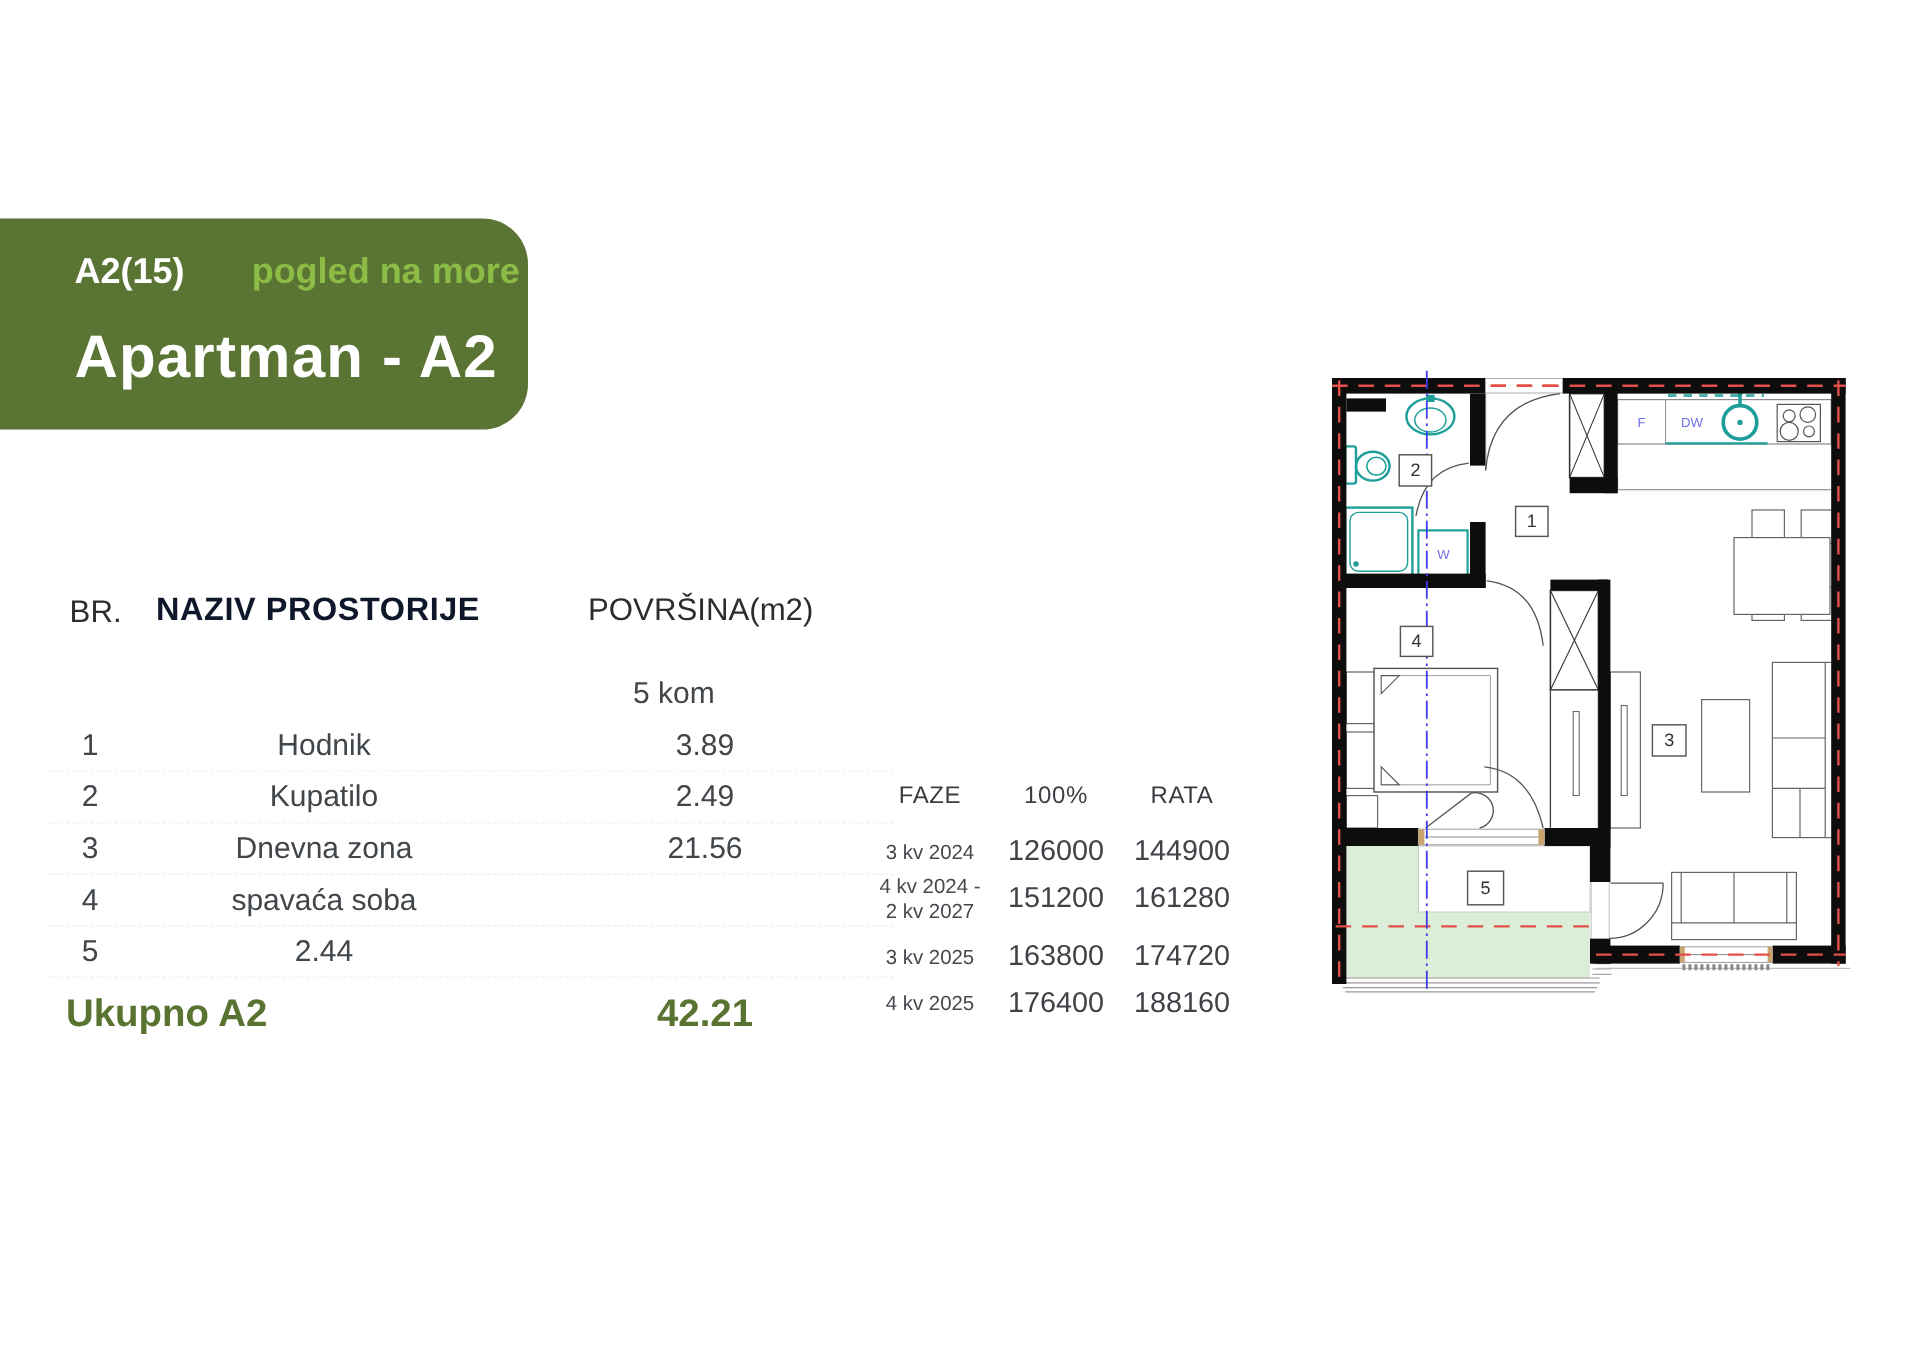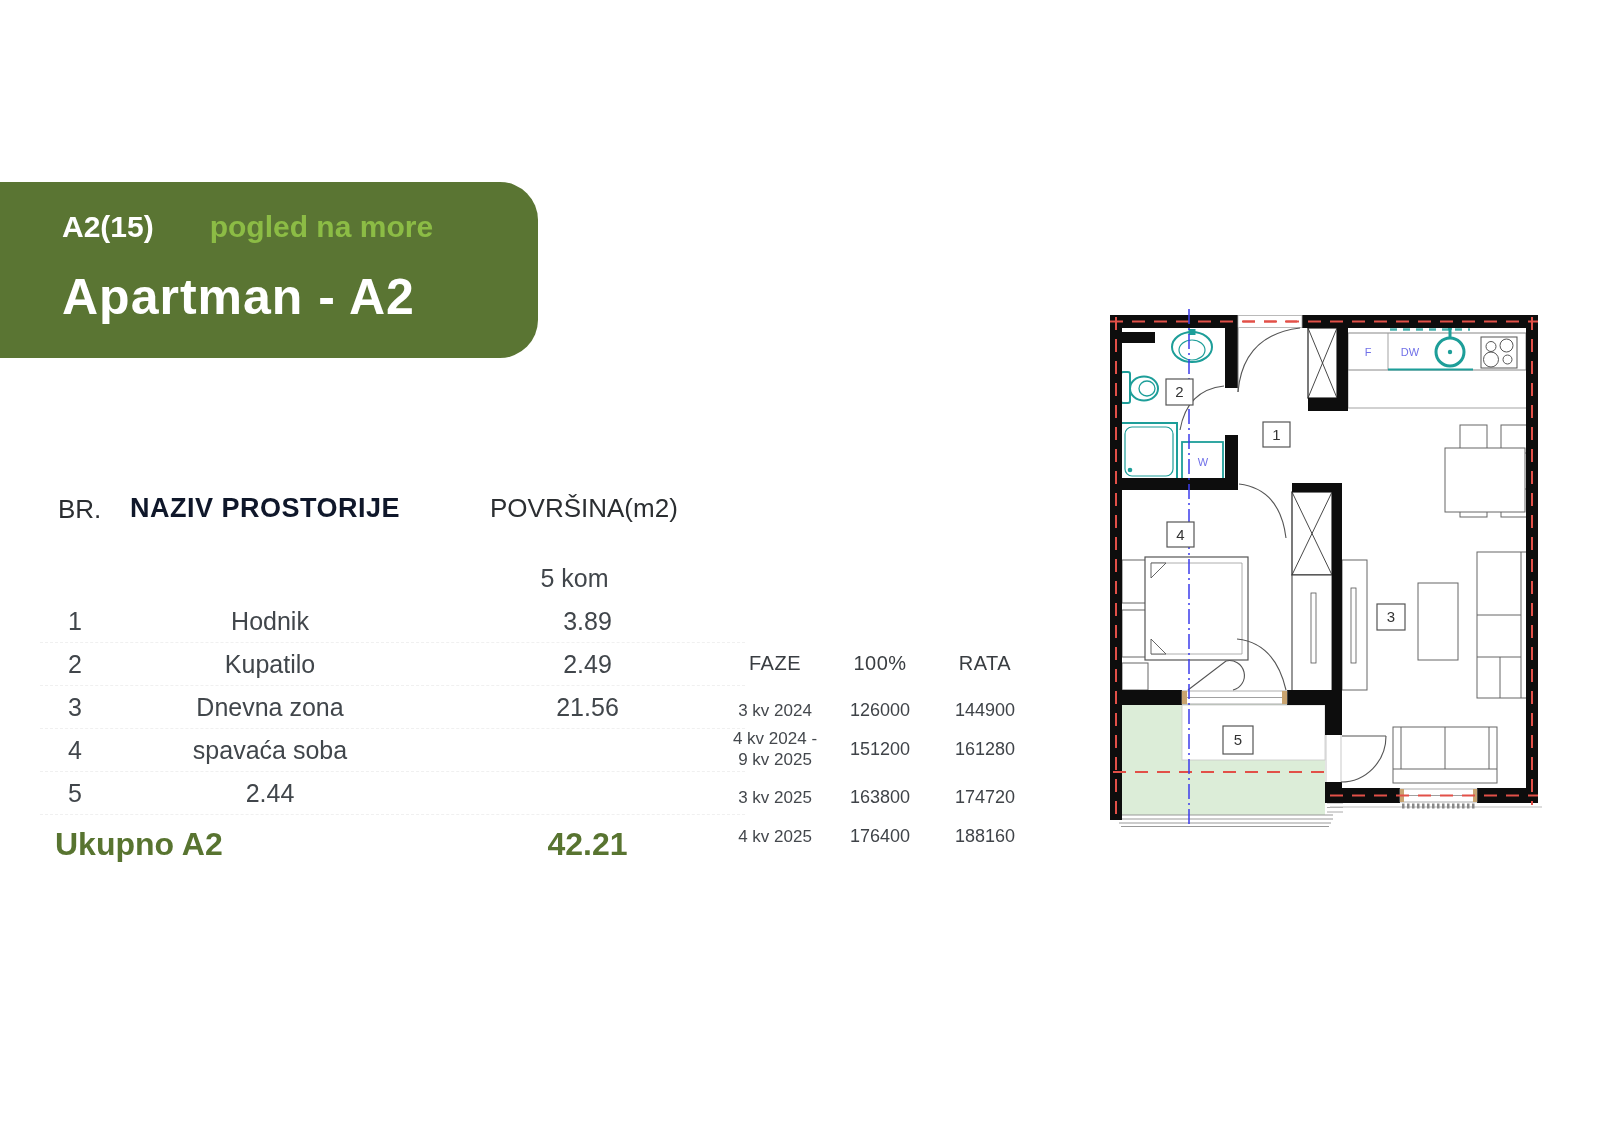--- a/index.html
+++ b/index.html
@@ -1,50 +1,50 @@
 <!DOCTYPE html>
 <html><head>
 <meta charset="utf-8">
 <style>
   html,body{margin:0;padding:0;background:#ffffff;}
   body{font-family:"Liberation Sans", sans-serif;}
   .page{position:relative;width:1600px;height:1131px;background:#ffffff;overflow:hidden;}
 
   
-  .banner{position:absolute;left:0;top:182px;width:516px;height:176px;
-          background:#5a7533;border-radius:0 38px 38px 0;color:#ffffff;padding-left:22px;}
+  .banner{position:absolute;left:0;top:182px;width:440px;height:176px;
+          background:#5a7533;border-radius:0 38px 38px 0;color:#ffffff;}
   .banner-line1{position:absolute;left:62px;top:28px;font-size:30px;font-weight:bold;white-space:nowrap;}
   .banner-view{color:#8cbc45;margin-left:56px;}
   .banner-title{position:absolute;left:62px;top:86px;margin:0;font-size:50px;font-weight:bold;letter-spacing:1px;}
 
   
   .th{position:absolute;color:#2b2e31;font-size:26px;white-space:nowrap;}
   .th-br{left:58px;top:494px;}
   .th-naziv{left:130px;top:493px;font-weight:bold;font-size:27px;letter-spacing:.5px;color:#0f172a;}
   .th-pov{left:490px;top:493px;}
-  .subheader{position:absolute;left:417px;top:564px;width:315px;text-align:center;font-size:25px;color:#41464b;}
+  .subheader{position:absolute;left:404px;top:564px;width:315px;text-align:center;font-size:25px;color:#41464b;}
   .rooms{position:absolute;left:40px;top:600px;width:705px;}
   .rrow{display:grid;grid-template-columns:70px 320px 315px;height:42px;align-items:center;
         font-size:25px;color:#41464b;border-bottom:1px dashed rgba(60,60,60,.08);}
   .rrow span{text-align:center;}
   .total{position:absolute;left:40px;top:826px;width:705px;display:grid;grid-template-columns:390px 315px;
          font-size:32px;font-weight:bold;color:#587430;}
   .total-lbl{padding-left:15px;}
   .total-val{text-align:center;}
 
   
   .phases{position:absolute;left:715px;top:648px;width:330px;color:#44484d;}
   .prow{display:grid;grid-template-columns:120px 90px 120px;text-align:center;align-items:center;}
   .phead{font-size:20px;color:#393d41;height:30px;letter-spacing:.5px;}
   .p-r1{margin-top:16px;height:32px;}
   .p-r2{height:46px;}
   .p-r3{margin-top:8px;height:34px;}
   .p-r4{margin-top:6px;height:32px;}
   .pcell{font-size:17px;line-height:21px;text-align:center;}
-  .ncell{font-size:18px;color:#3f4348;}
+  .ncell{font-size:24px;color:#3f4348;}
 
   
   .plan{position:absolute;left:1075px;top:295px;width:475px;height:550px;}
   .plan text{font-family:"Liberation Sans", sans-serif;}
   .lblbox{fill:#ffffff;stroke:#555555;stroke-width:1.2;}
   .lbltxt{font-size:15px;fill:#333333;text-anchor:middle;}
   .apptxt{font-size:11px;fill:#7070e8;text-anchor:middle;}
   .furn{fill:#ffffff;stroke:#666666;stroke-width:1;}
   .teal{fill:none;stroke:#1d9e99;stroke-width:2;}
   .wall{fill:#0d0d0d;}
@@ -103,21 +103,21 @@
       <span>100%</span>
       <span>RATA</span>
     </div>
     <div class="prow p-r1">
       <span class="pcell">3 kv 2024</span>
       <span class="ncell">126000</span>
       <span class="ncell">144900</span>
     </div>
     <div class="prow p-r2">
       <span class="pcell"><span>4 kv 2024 -</span><br>
-        <span>9 kv 2025</span></span>
+        <span>2 kv 2027</span></span>
       <span class="ncell">151200</span>
       <span class="ncell">161280</span>
     </div>
     <div class="prow p-r3">
       <span class="pcell">3 kv 2025</span>
       <span class="ncell">163800</span>
       <span class="ncell">174720</span>
     </div>
     <div class="prow p-r4">
       <span class="pcell">4 kv 2025</span>

